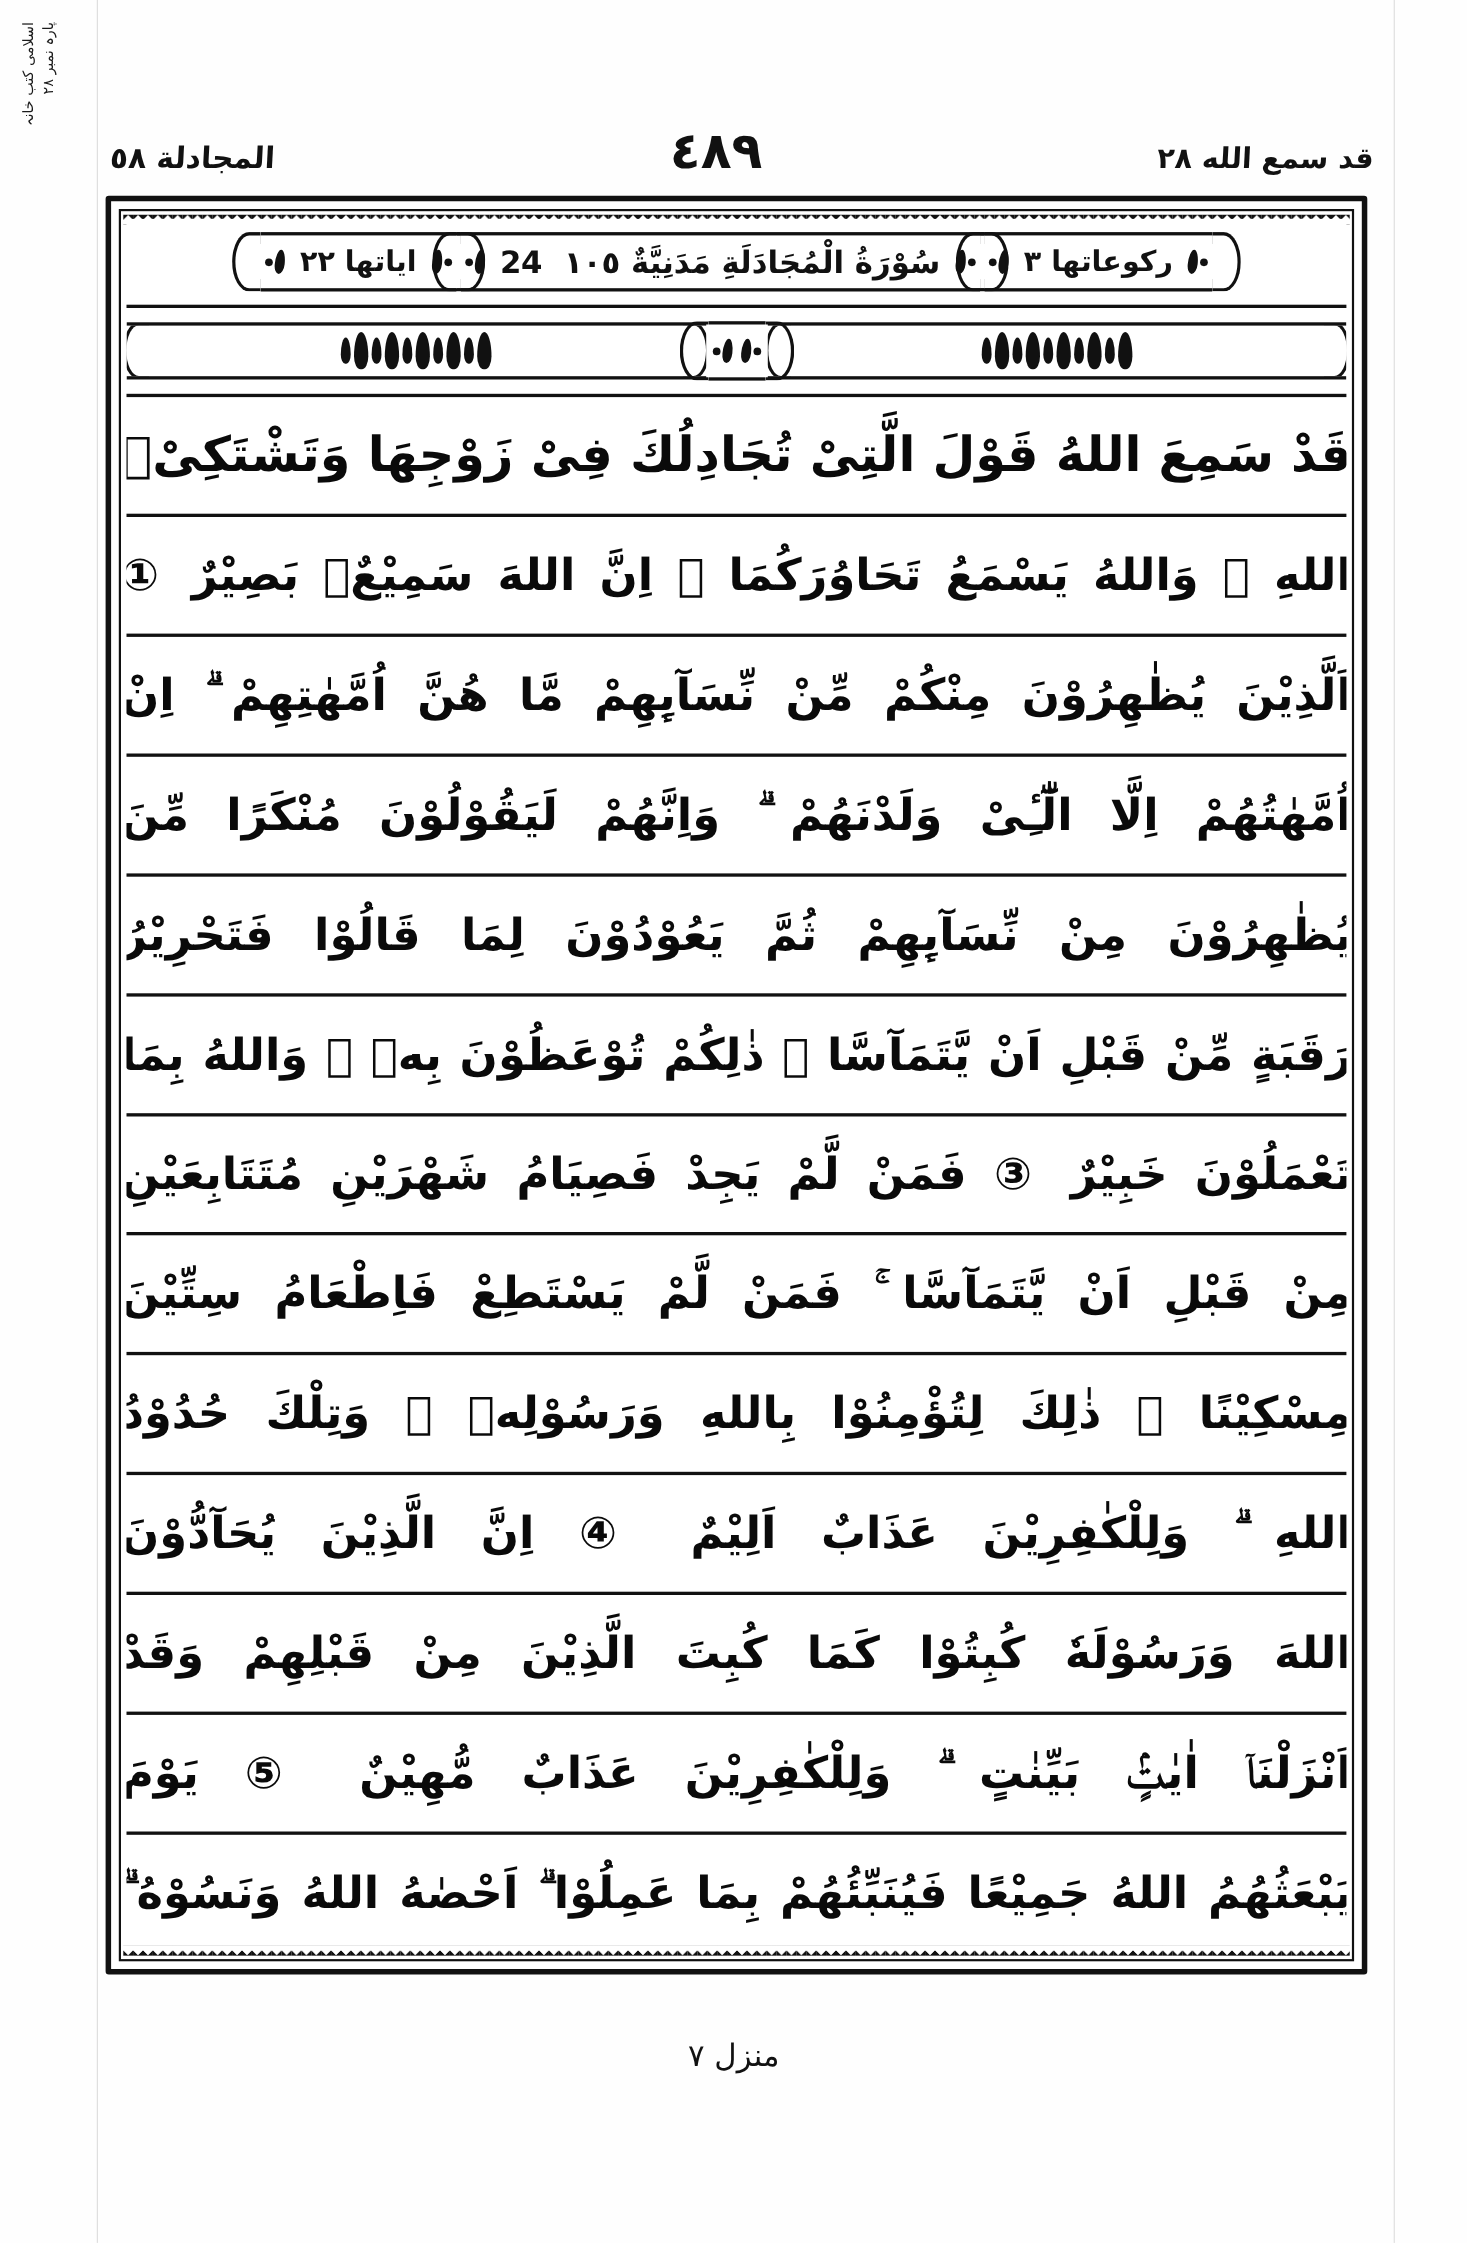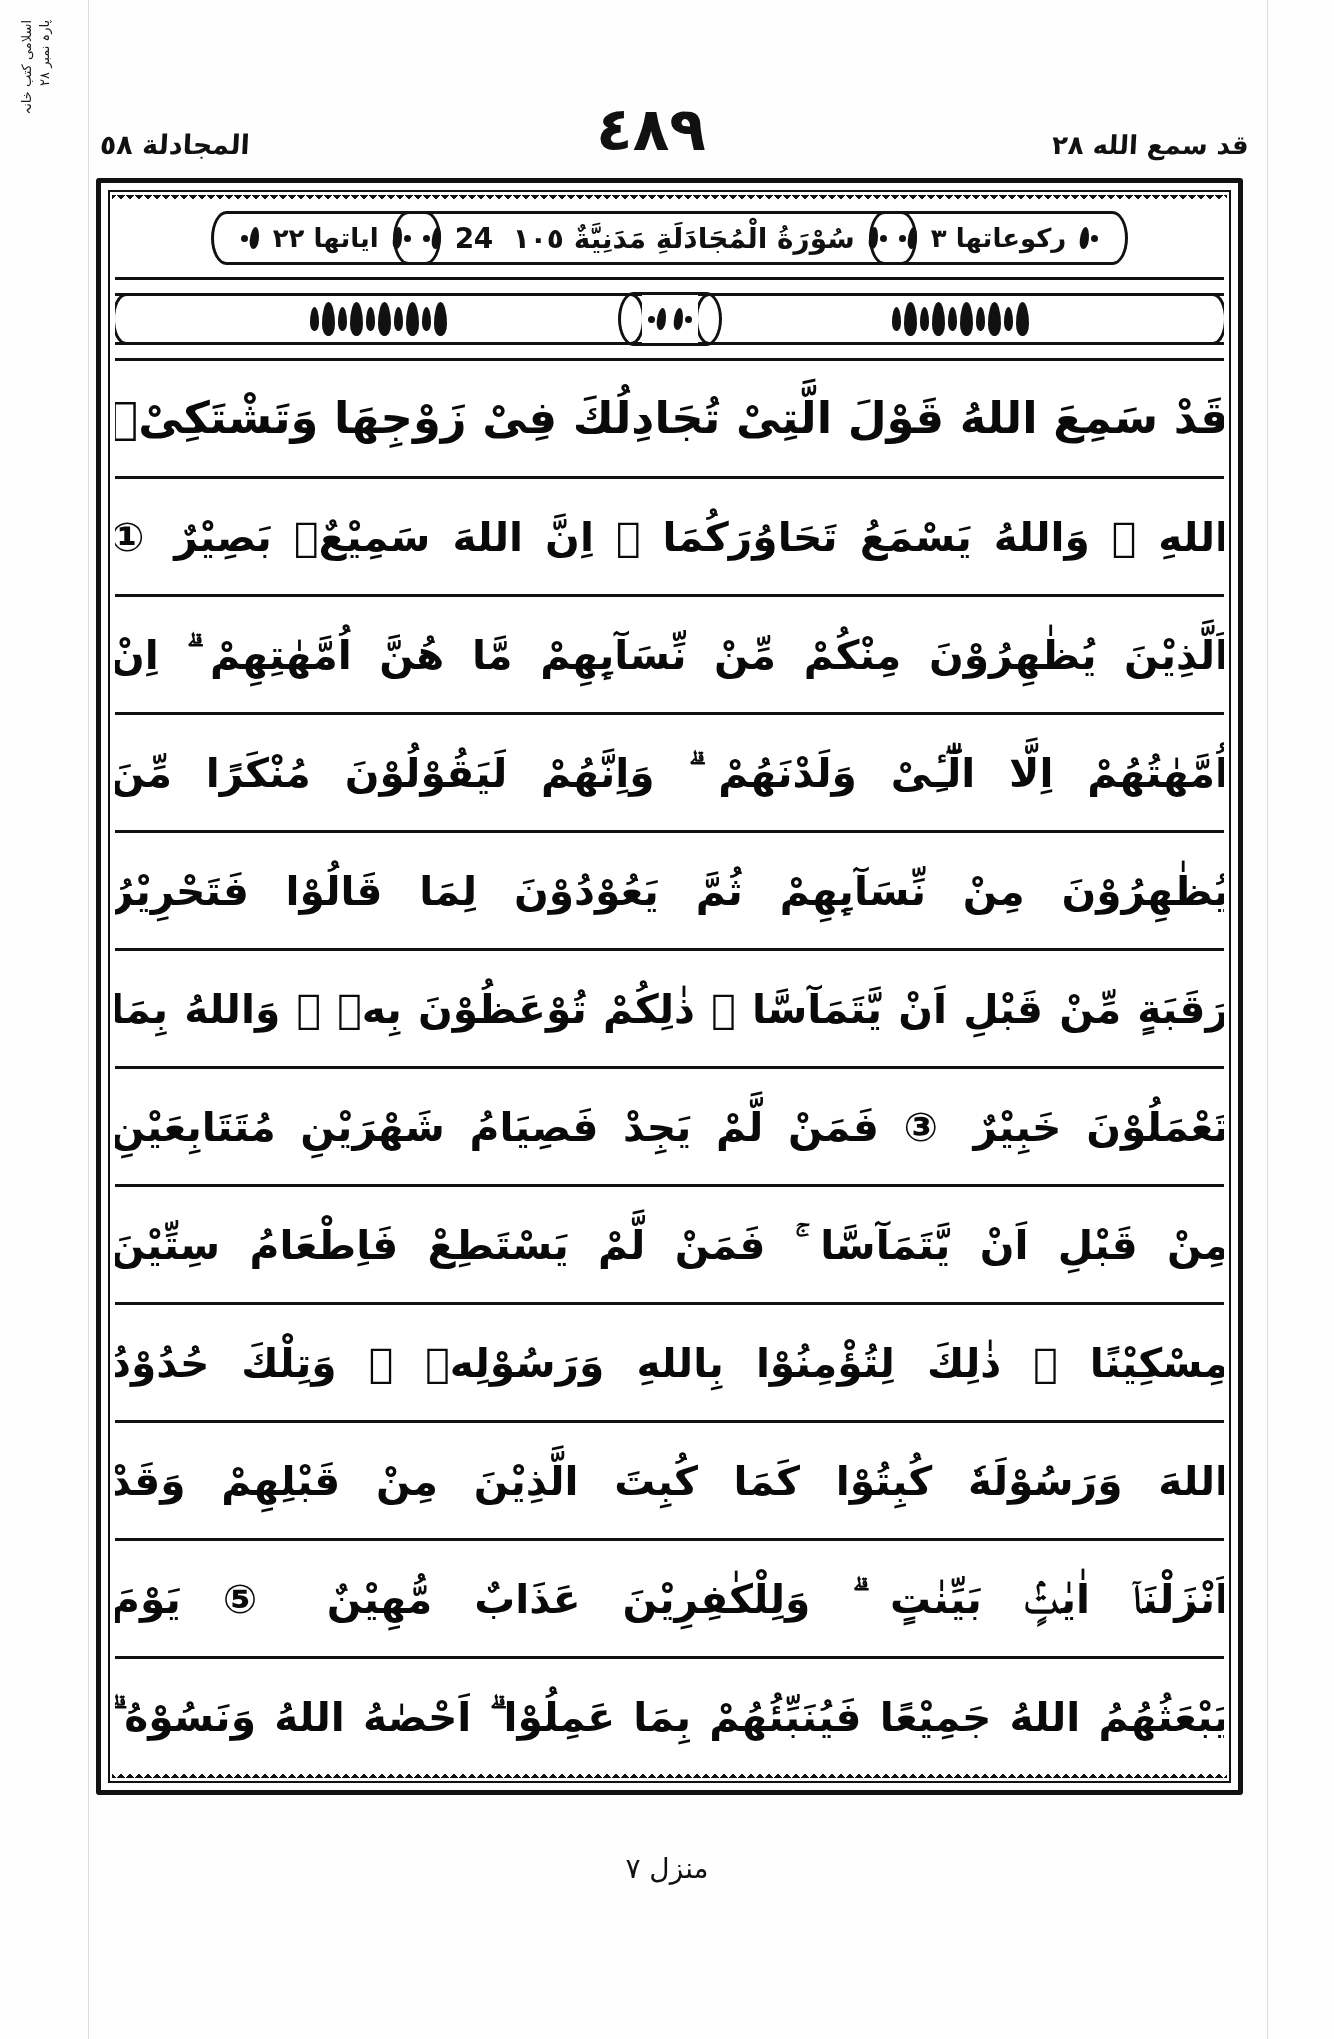--- a/index.html
+++ b/index.html
@@ -31,21 +31,21 @@
     font-family:"DejaVu Sans","Liberation Sans",sans-serif;
     font-size:27px;
     color:#111;
     font-weight:700;
     letter-spacing:-1px;
     white-space:nowrap;
     transform:skewX(-3deg);
   }
   .hdr-juz{ font-size:26px; }
   .hdr-page{
-    font-size:60px;
+    font-size:46px;
     font-weight:700;
     letter-spacing:3px;
     transform:none;
     position:relative;
     top:4px;
   }
   .hdr-surah{ font-size:27px; }
 
   
   .margin-note{
@@ -402,20 +402,23 @@
         <div class="line">
             <div class="ar">تَعْمَلُوْنَ خَبِيْرٌ ③ فَمَنْ لَّمْ يَجِدْ فَصِيَامُ شَهْرَيْنِ مُتَتَابِعَيْنِ</div>
           </div>
         <div class="line">
             <div class="ar">مِنْ قَبْلِ اَنْ يَّتَمَآسَّا ۚ فَمَنْ لَّمْ يَسْتَطِعْ فَاِطْعَامُ سِتِّيْنَ</div>
           </div>
         <div class="line">
             <div class="ar">مِسْكِيْنًا ۗ ذٰلِكَ لِتُؤْمِنُوْا بِاللهِ وَرَسُوْلِهٖ ۗ وَتِلْكَ حُدُوْدُ</div>
           </div>
         <div class="line">
+            <div class="ar">اللهِ ۗ وَلِلْكٰفِرِيْنَ عَذَابٌ اَلِيْمٌ ④ اِنَّ الَّذِيْنَ يُحَآدُّوْنَ</div>
+          </div>
+        <div class="line">
             <div class="ar">اللهَ وَرَسُوْلَهٗ كُبِتُوْا كَمَا كُبِتَ الَّذِيْنَ مِنْ قَبْلِهِمْ وَقَدْ</div>
           </div>
         <div class="line">
             <div class="ar">اَنْزَلْنَاۤ اٰيٰتٍۢ بَيِّنٰتٍ ۗ وَلِلْكٰفِرِيْنَ عَذَابٌ مُّهِيْنٌ ⑤ يَوْمَ</div>
           </div>
         <div class="line">
             <div class="ar">يَبْعَثُهُمُ اللهُ جَمِيْعًا فَيُنَبِّئُهُمْ بِمَا عَمِلُوْا ۗ اَحْصٰهُ اللهُ وَنَسُوْهُ ۗ</div>
           </div>
       </div>
 

